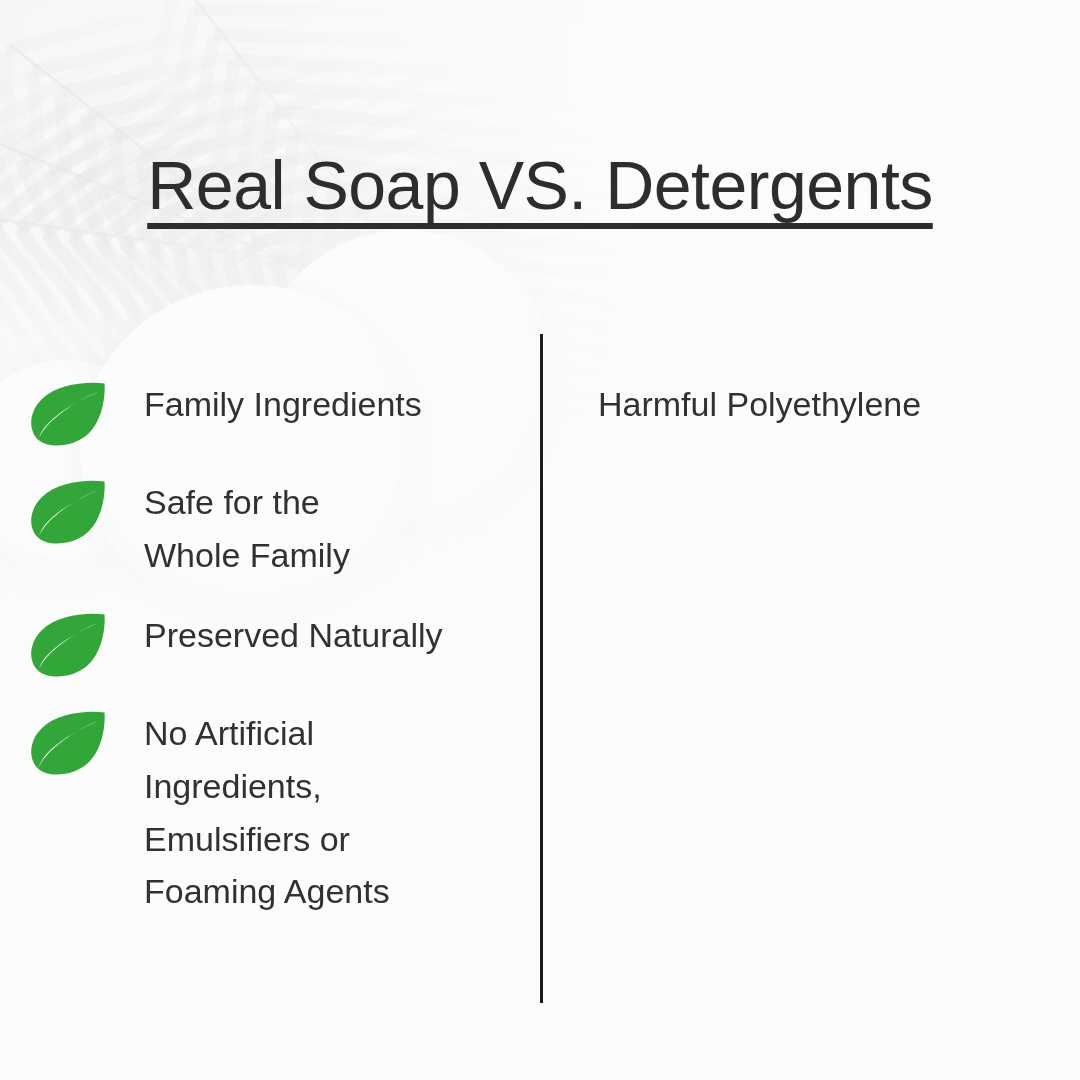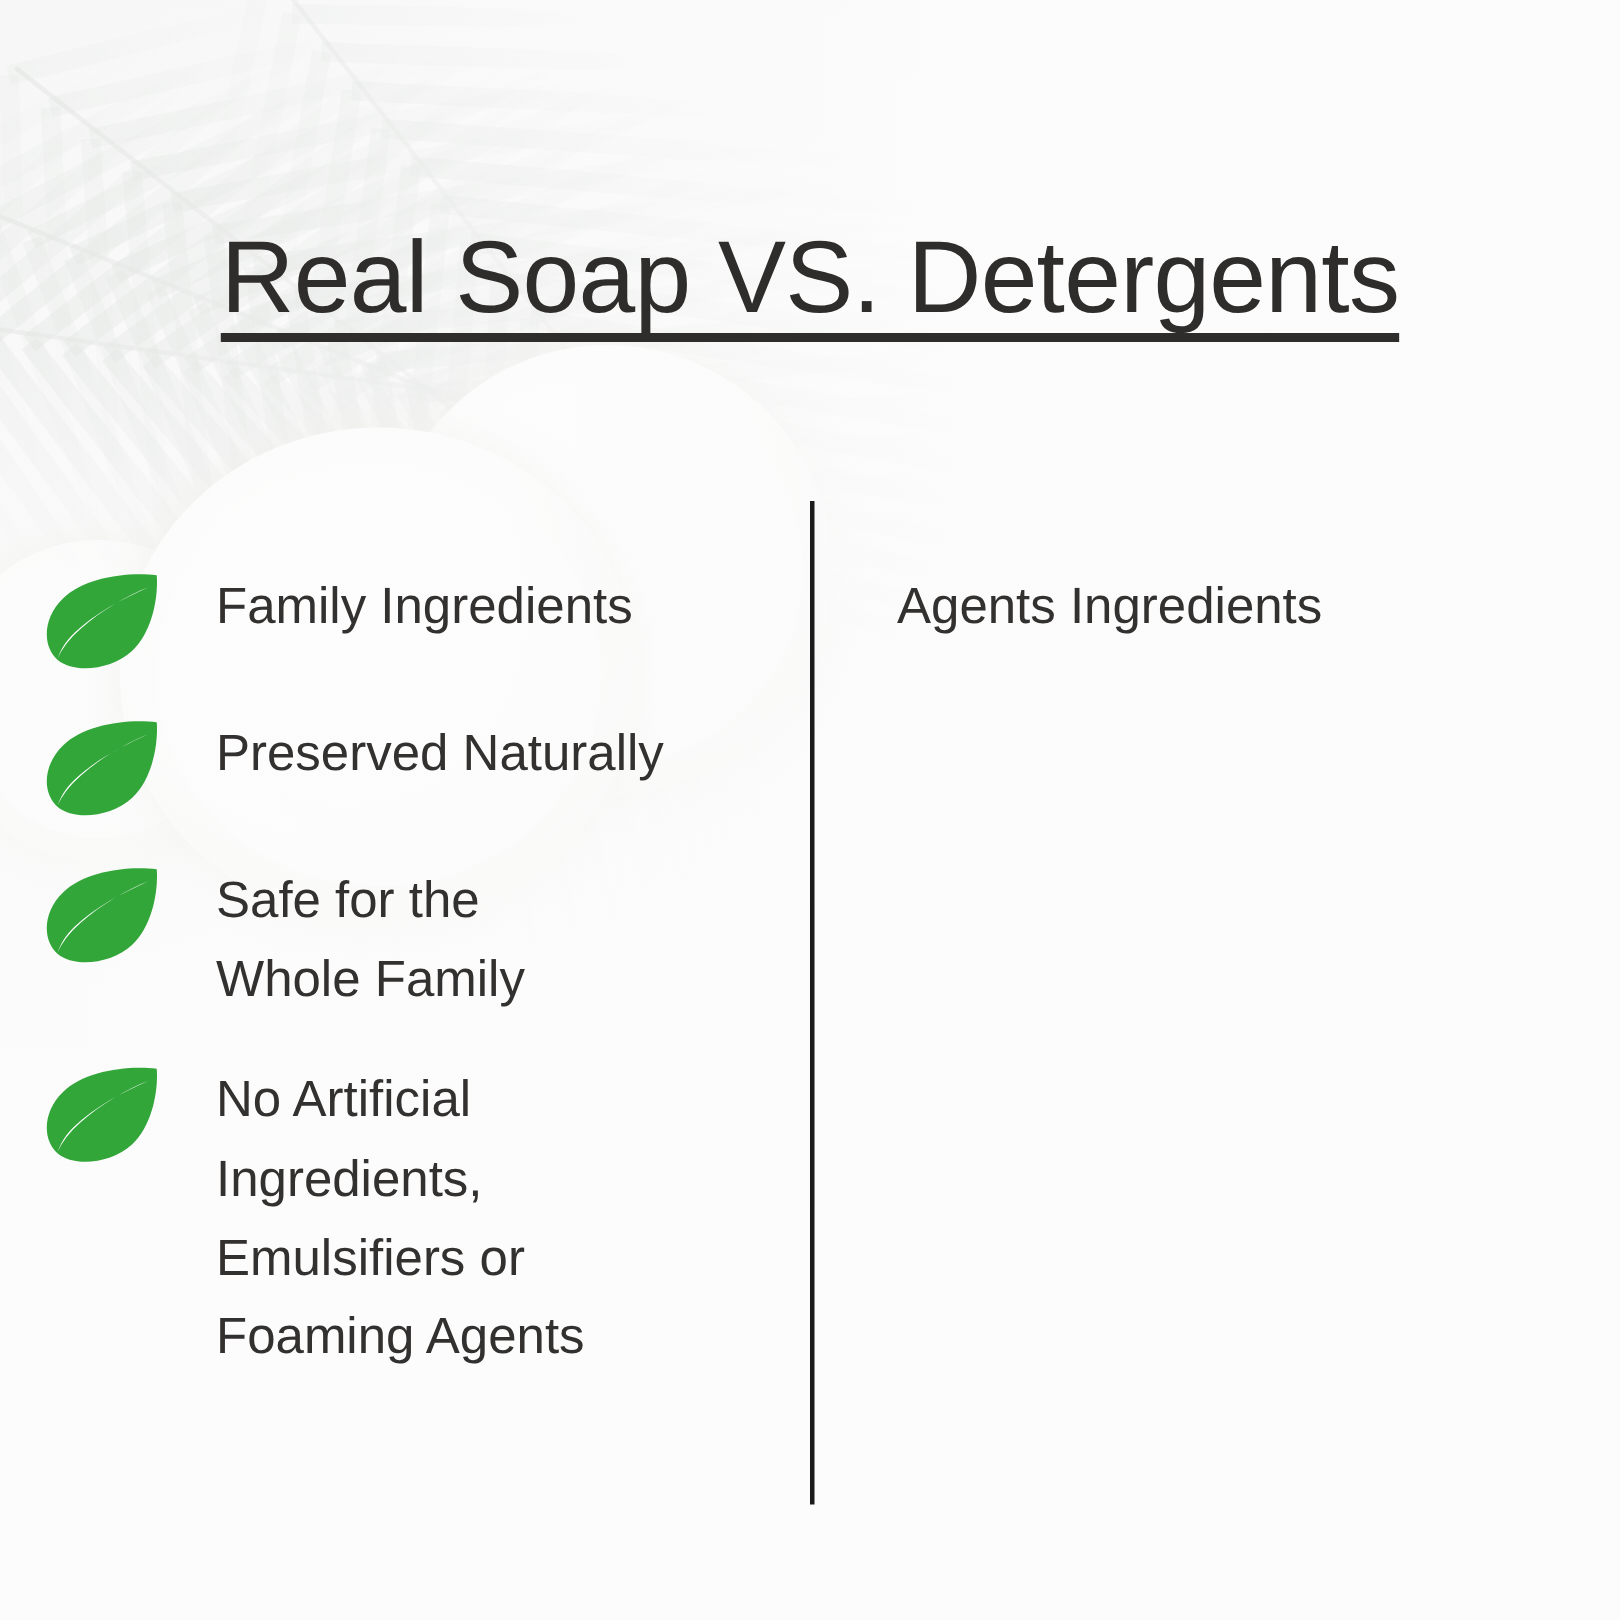--- a/index.html
+++ b/index.html
@@ -354,53 +354,53 @@
       <span class="item-text">Family Ingredients</span>
     </div>
 
     <div class="row">
       <span class="leaf-icon">
         <svg viewBox="0 0 76 66" xmlns="http://www.w3.org/2000/svg" aria-hidden="true">
           <path d="M74.5 1.5 C55 -1 26 3 12 17 C-1.5 30 -2 49 8.5 58 C19 67 44 65 58 52 C72.5 38.5 75.5 14 74.5 1.5 Z" fill="#33a63a"></path>
           <path d="M69 9.5 C52 17 33 27 19.5 40 C13.5 45.8 10.2 51.8 8.4 57.2 C11 51 16 44 24 37 C38 24.5 55 15 69 9.5 Z" fill="#ffffff"></path>
         </svg>
       </span>
-      <span class="item-text">Preserved Naturally</span>
+      <span class="item-text">Safe for the
+Whole Family</span>
     </div>
 
     <div class="row">
       <span class="leaf-icon">
         <svg viewBox="0 0 76 66" xmlns="http://www.w3.org/2000/svg" aria-hidden="true">
           <path d="M74.5 1.5 C55 -1 26 3 12 17 C-1.5 30 -2 49 8.5 58 C19 67 44 65 58 52 C72.5 38.5 75.5 14 74.5 1.5 Z" fill="#33a63a"></path>
           <path d="M69 9.5 C52 17 33 27 19.5 40 C13.5 45.8 10.2 51.8 8.4 57.2 C11 51 16 44 24 37 C38 24.5 55 15 69 9.5 Z" fill="#ffffff"></path>
         </svg>
       </span>
-      <span class="item-text">Safe for the
-Whole Family</span>
+      <span class="item-text">Preserved Naturally</span>
     </div>
 
     <div class="row">
       <span class="leaf-icon">
         <svg viewBox="0 0 76 66" xmlns="http://www.w3.org/2000/svg" aria-hidden="true">
           <path d="M74.5 1.5 C55 -1 26 3 12 17 C-1.5 30 -2 49 8.5 58 C19 67 44 65 58 52 C72.5 38.5 75.5 14 74.5 1.5 Z" fill="#33a63a"></path>
           <path d="M69 9.5 C52 17 33 27 19.5 40 C13.5 45.8 10.2 51.8 8.4 57.2 C11 51 16 44 24 37 C38 24.5 55 15 69 9.5 Z" fill="#ffffff"></path>
         </svg>
       </span>
       <span class="item-text">No Artificial
 Ingredients,
 Emulsifiers or
 Foaming Agents</span>
     </div>
 
   </div>
 
   <div class="col col-right">
 
     <div class="row">
-      <span class="item-text">Agents Ingredients</span>
+      <span class="item-text">Harmful Polyethylene</span>
     </div>
 
 
 
 
   </div>
 
 </div>
 
 </body></html>

